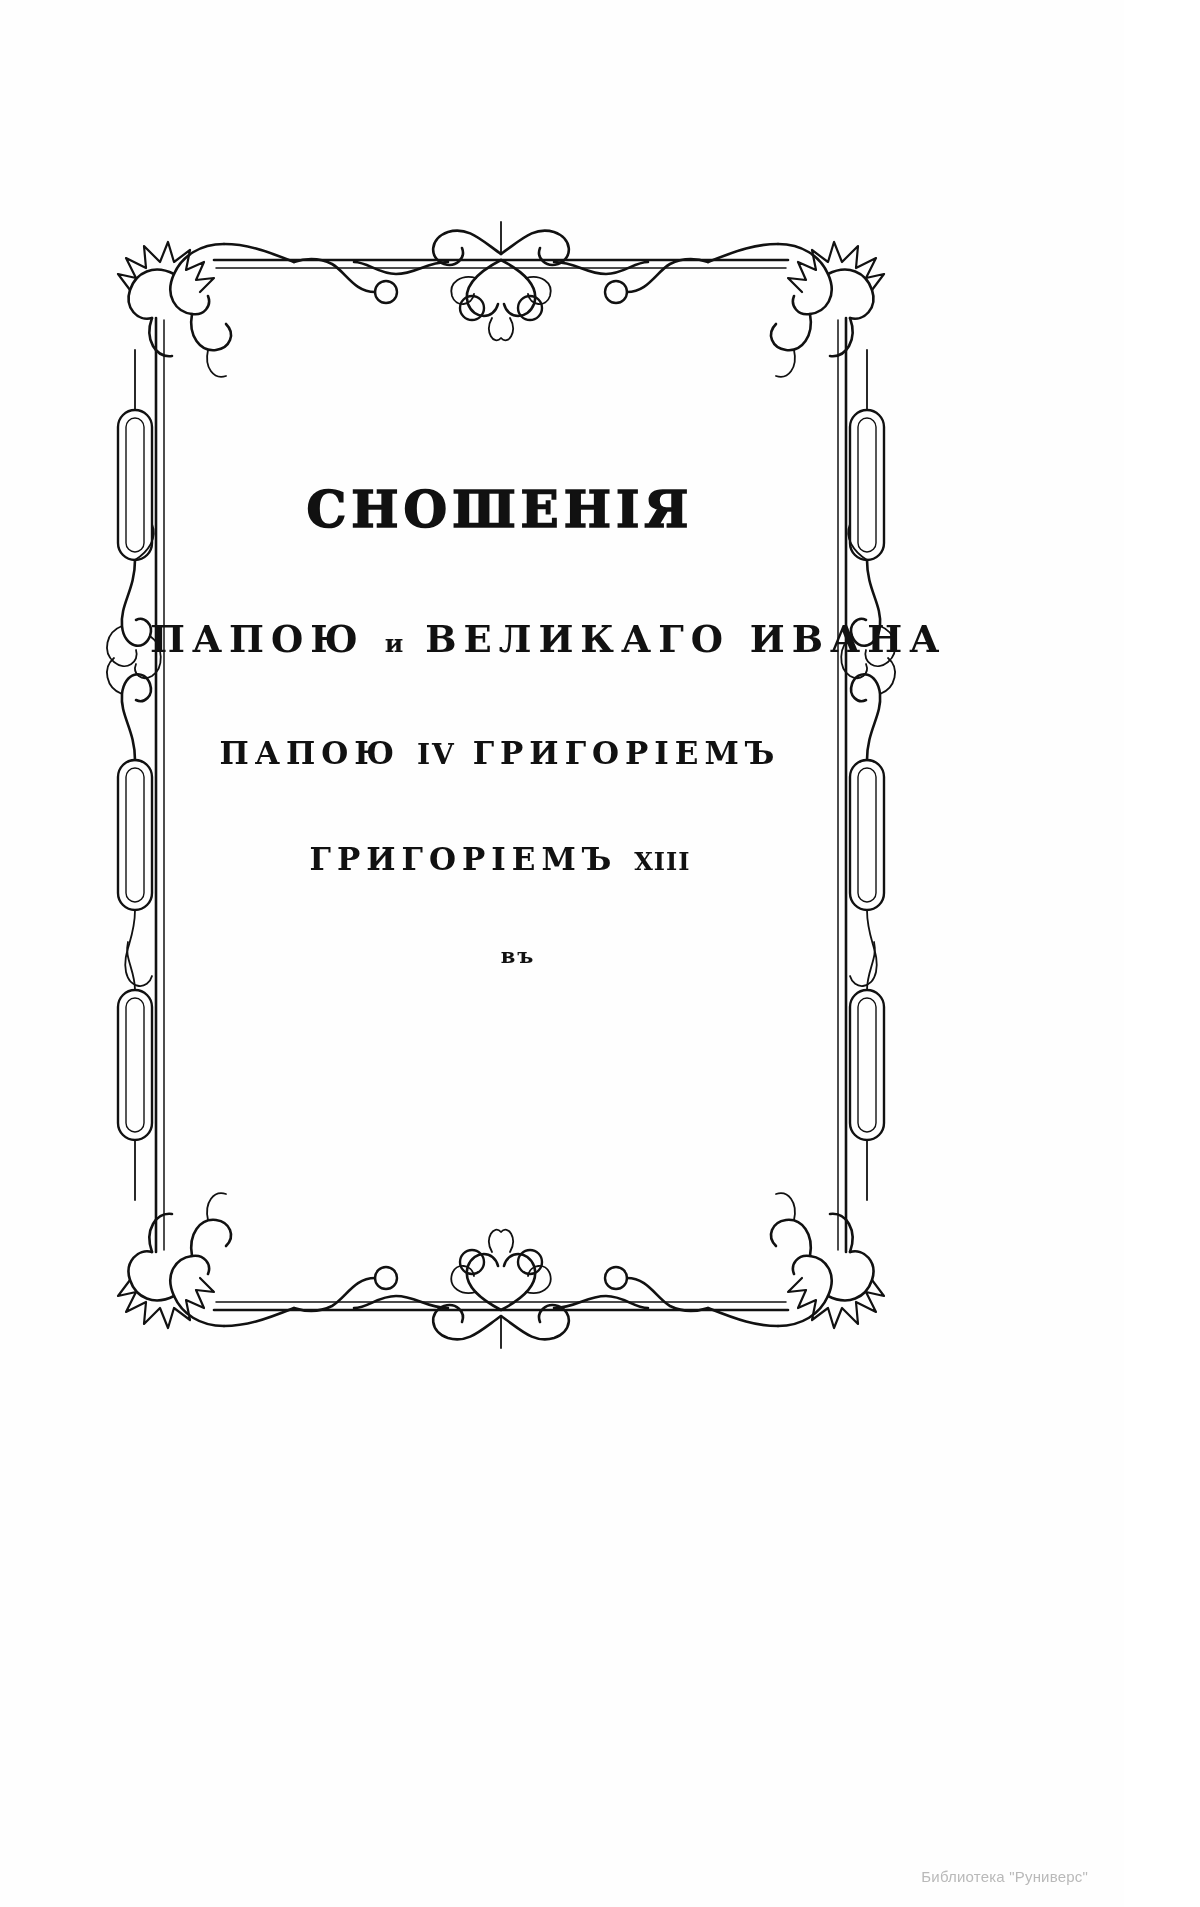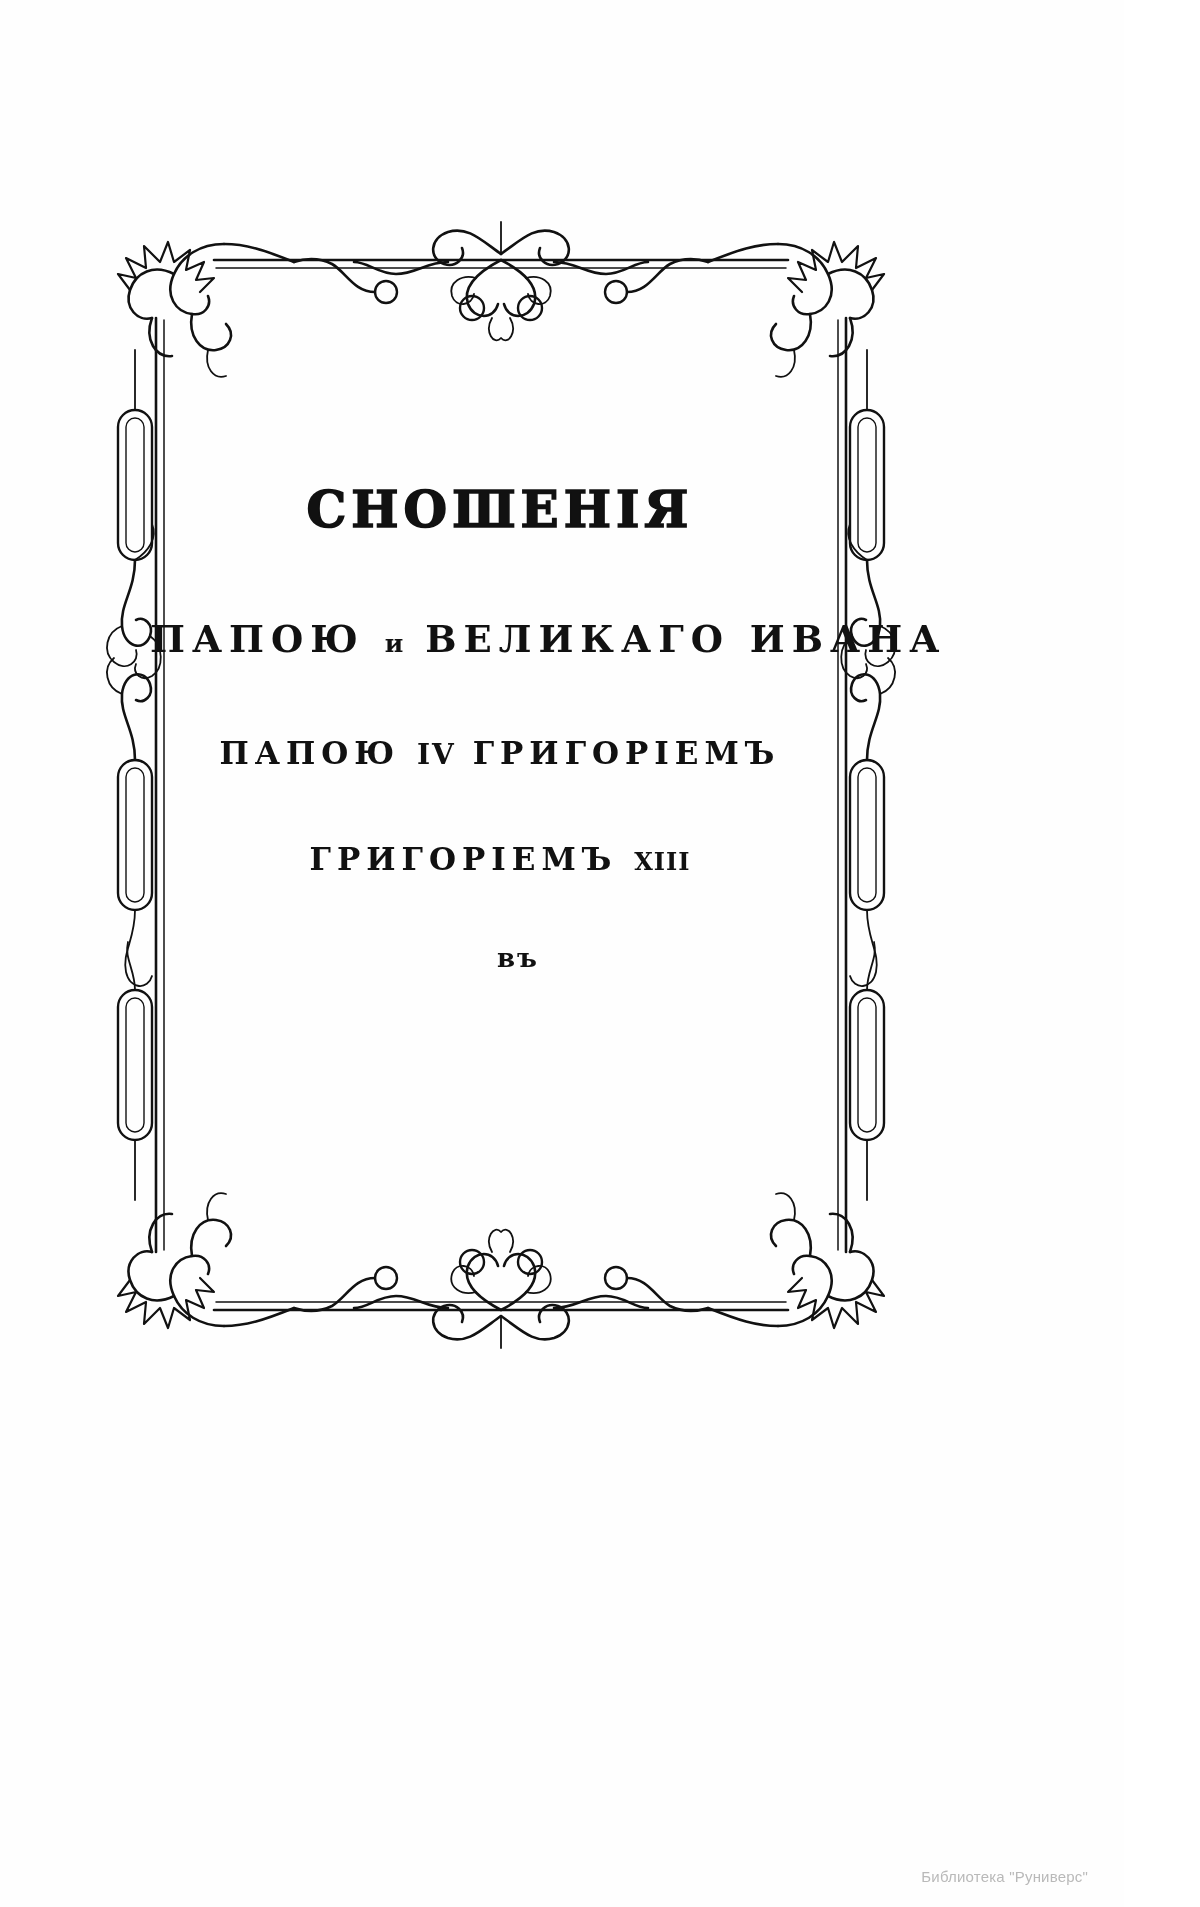--- a/index.html
+++ b/index.html
@@ -103,21 +103,21 @@
     letter-spacing: 6px;
     margin-bottom: 66px;
   }
   .line-5 .numeral {
     font-size: 24px;
     letter-spacing: 1px;
   }
 
   
   .line-6 {
-    font-size: 26px;
+    font-size: 21px;
     font-weight: 700;
     letter-spacing: 2px;
     margin-bottom: 32px;
     padding-left: 36px;
   }
 
   
   .line-7 {
     font-size: 30px;
     font-weight: 700;

